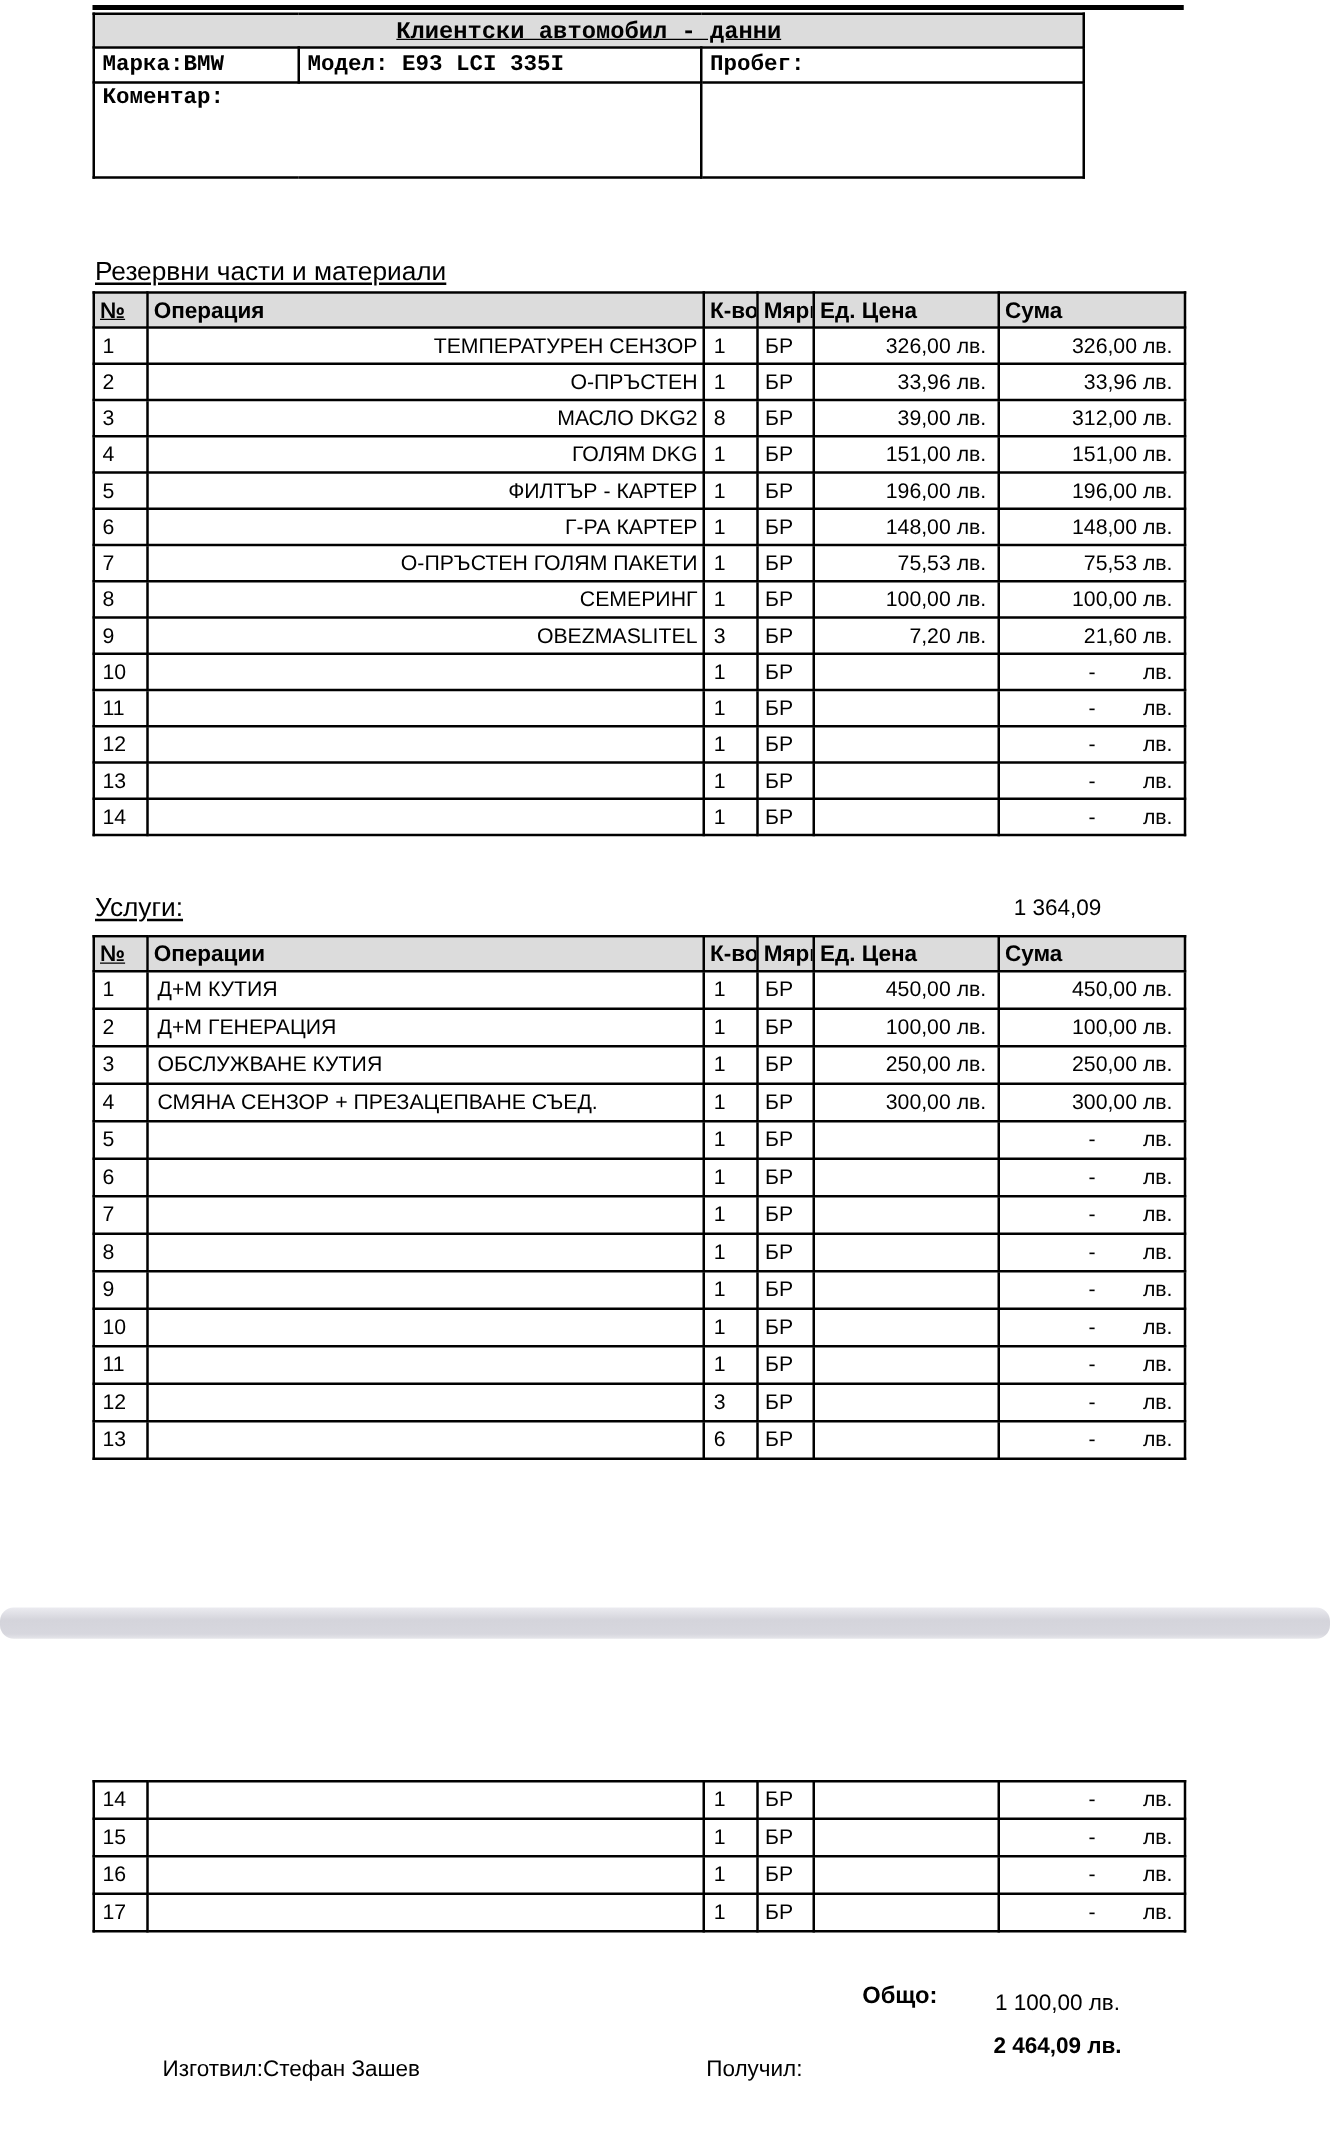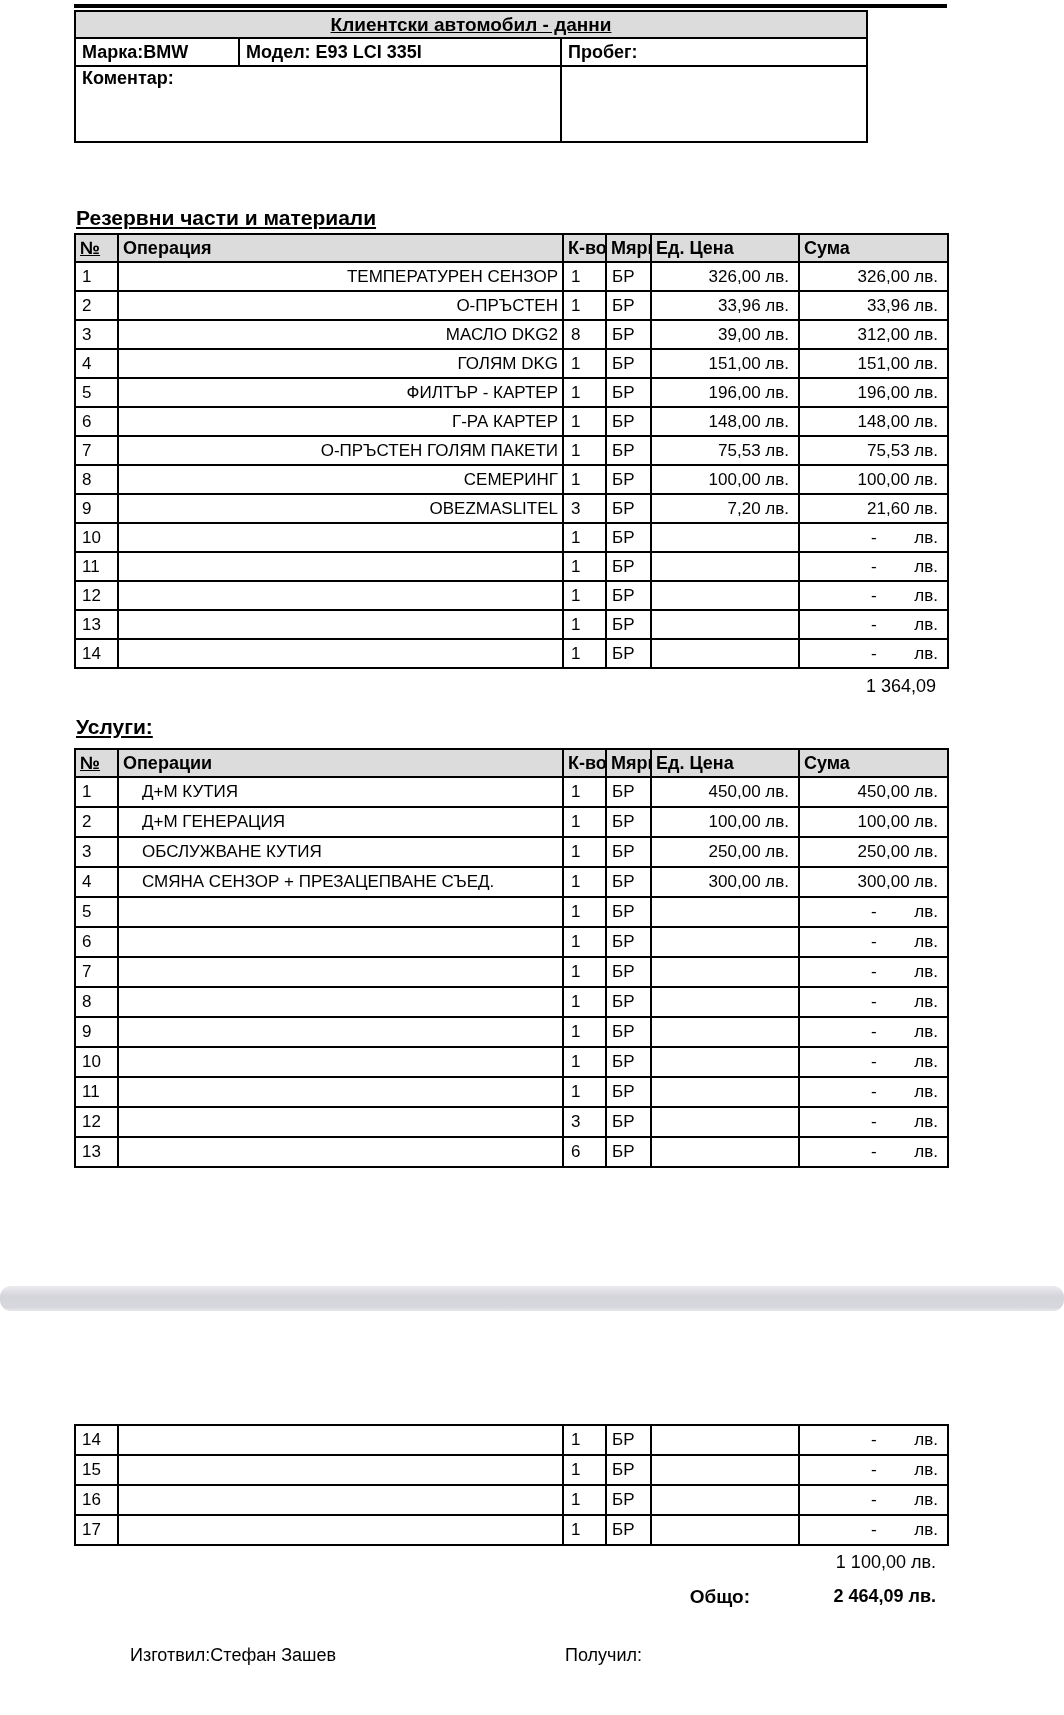--- a/index.html
+++ b/index.html
@@ -5,45 +5,45 @@
   html,body{margin:0;padding:0;background:#ffffff;}
   body{width:1064px;height:1715px;font-family:"Liberation Sans",sans-serif;color:#000;}
   .doc{position:relative;width:1064px;height:1715px;overflow:hidden;background:#ffffff;}
 
   .top-rule{position:absolute;left:74px;top:4px;width:873px;height:4px;background:#000;}
 
   table{border-collapse:collapse;table-layout:fixed;}
   td,th{border:2px solid #000;overflow:hidden;white-space:nowrap;}
 
   
-  .info{position:absolute;left:74px;top:10px;width:792px;}
+  .info{position:absolute;left:74px;top:10px;width:792px;font-family:Liberation Mono, monospace;}
   .info td{font-size:18px;font-weight:bold;padding:1px 6px;height:24px;vertical-align:middle;}
   .info .title-cell{background:#dcdcdc;text-align:center;text-decoration:underline;font-size:19px;height:23px;}
   .info .comment-row td{height:72px;vertical-align:top;}
 
   
-  .section-heading{position:absolute;left:76px;font-size:21px;font-weight:bold;text-decoration:underline;}
+  .section-heading{position:absolute;left:76px;font-size:21px;font-weight:normal;text-decoration:underline;}
 
   
   .items{position:absolute;left:74px;width:873px;}
   .items th{background:#dcdcdc;font-size:18px;font-weight:bold;text-align:left;padding:0 4px;height:26px;}
   .items th.h-num{text-decoration:underline;}
   .items td{font-size:17px;font-weight:normal;padding:0 4px;height:27px;vertical-align:middle;}
   .items td.c-num{padding-left:6px;}
   .items td.c-qty{padding-left:7px;}
   .items td.c-unit{padding-left:5px;}
   .items td.c-price,.items td.c-sum{text-align:right;padding-right:9px;}
   .items-parts td.c-name{text-align:right;}
-  .items-services td.c-name{text-align:left;padding-left:23px;}
+  .items-services td.c-name{text-align:left;padding-left:7px;}
   .items-services td{height:28px;}
 
   
   .totline{position:absolute;left:74px;width:873px;height:28px;}
   .totline .lbl{position:absolute;right:197px;left:0;text-align:right;font-size:19px;font-weight:bold;}
-  .totline .val{position:absolute;right:11px;width:180px;text-align:right;font-size:18px;}
+  .totline .val{position:absolute;right:11px;width:180px;text-align:center;font-size:18px;margin-top:40px;}
   .totline.bold .val{font-weight:bold;}
 
   
   .page-gap{position:absolute;left:0;top:1286px;width:1064px;height:25px;border-radius:11px;
             background:linear-gradient(180deg,#ebebf0 0%,#d4d4db 40%,#d7d7de 85%,#e6e6ea 100%);}
 
   
   .footer-line{position:absolute;top:1645px;left:0;width:1064px;font-size:18px;}
   .prepared{position:absolute;left:130px;}
   .received{position:absolute;left:565px;}

